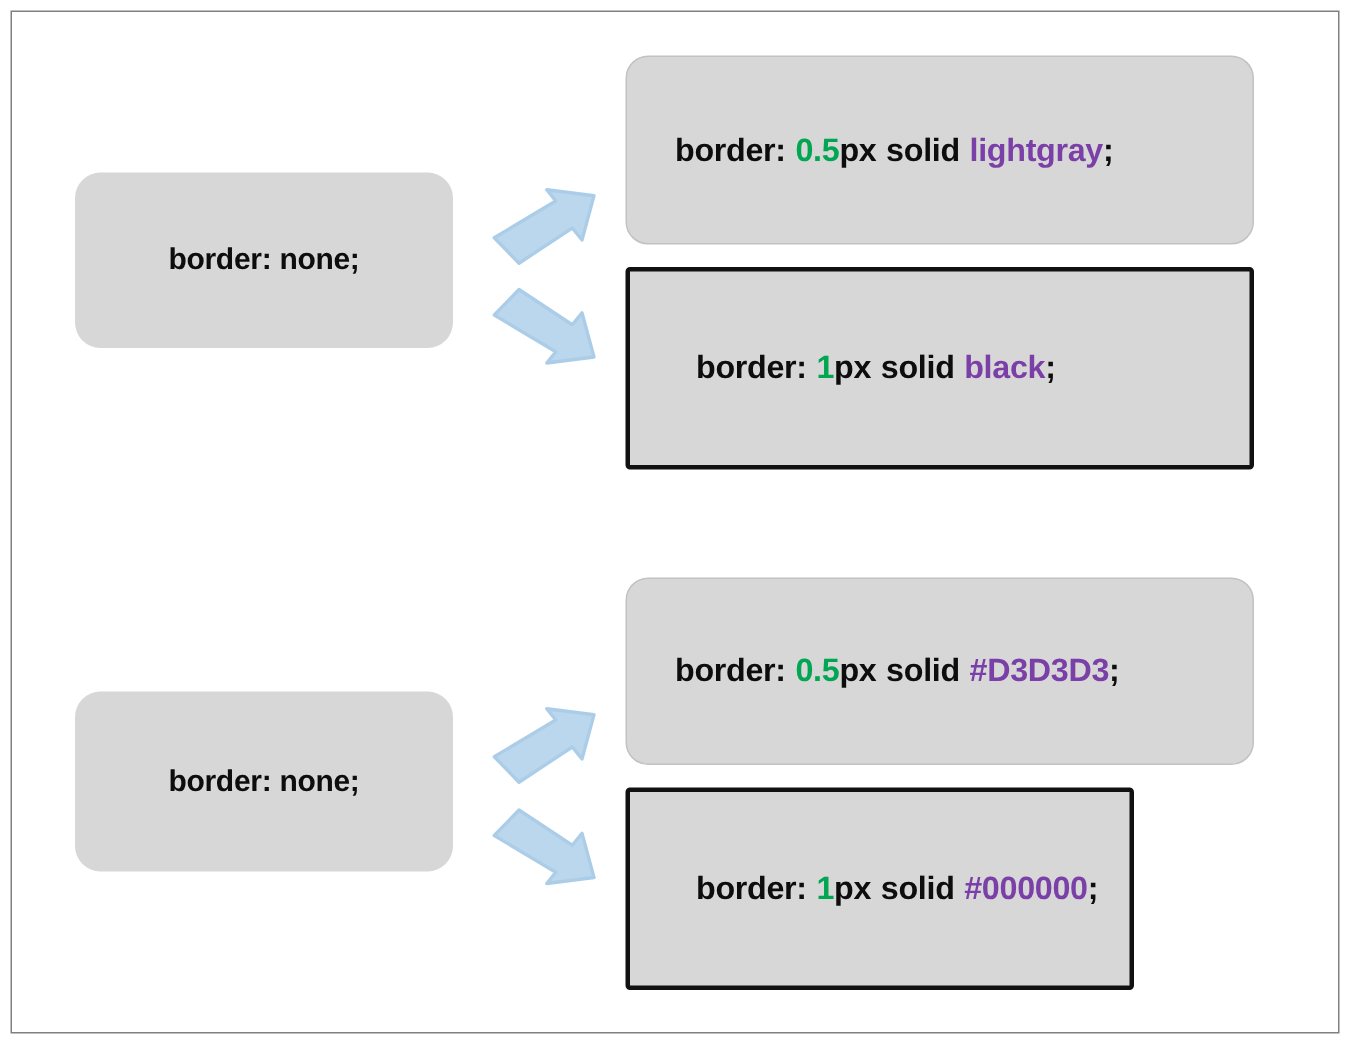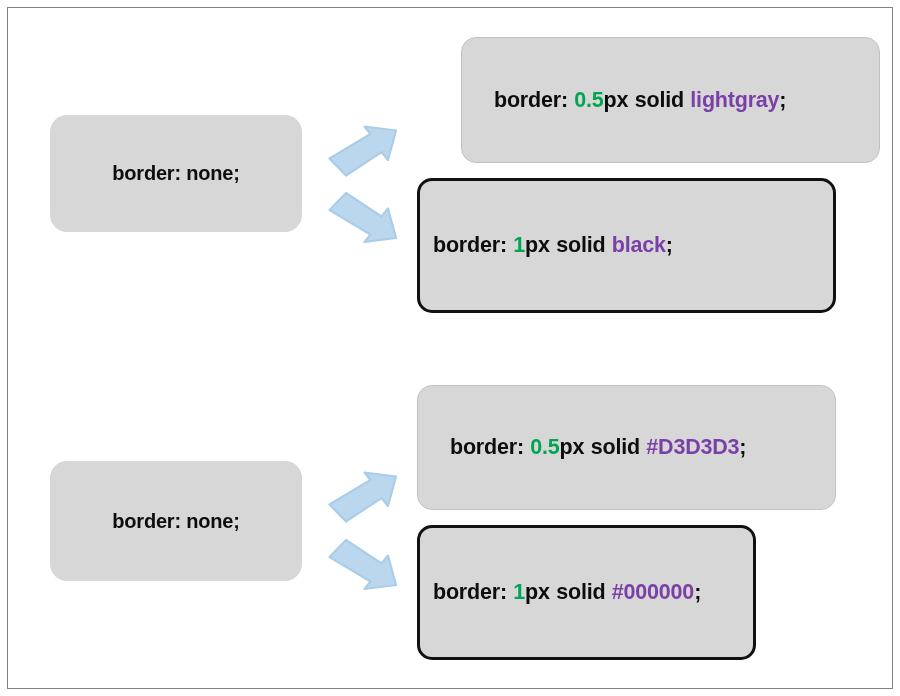--- a/index.html
+++ b/index.html
@@ -58,23 +58,23 @@
   .box--hairline {
     border: 1px solid #c2c2c2;
     padding-left: 32px;
     font-size: 21.5px;
     border-radius: 15px;
   }
 
   
   .box--thick {
     border: 3px solid #111111;
-    padding-left: 13px;
+    padding-left: 44px;
     font-size: 21.5px;
-    border-radius: 15px;
+    border-radius: 3px;
   }
 
   
   .tok-prop   { color: #0d0d0d; }
   .tok-num    { color: #00a651; }
   .tok-unit   { color: #0d0d0d; }
   .tok-style  { color: #0d0d0d; }
   .tok-color  { color: #7b3fa8; }
   .tok-semi   { color: #0d0d0d; }
   .sp { display: inline-block; width: 0.30em; }
@@ -104,21 +104,21 @@
         <path d="M 3.5 34.5 L 44.5 10.0 L 38.5 2.5 L 70.0 6.5 L 62.0 36.0 L 55.5 28.0 L 20.0 51.5 Z" fill="#BBD7EE" stroke="#ABCDE8" stroke-width="2.2" stroke-linejoin="round" stroke-linecap="round"></path>
       </svg>
     </div>
 
     <div class="arrow" style="left:318px; top:180px; width:74px; height:58px;">
       <svg viewBox="0 0 74 58" xmlns="http://www.w3.org/2000/svg" aria-hidden="true">
         <path d="M 3.5 22.0 L 20.0 5.0 L 55.5 28.5 L 62.0 20.5 L 70.0 50.0 L 38.5 54.0 L 44.5 46.5 Z" fill="#BBD7EE" stroke="#ABCDE8" stroke-width="2.2" stroke-linejoin="round" stroke-linecap="round"></path>
       </svg>
     </div>
 
-    <div class="box box--hairline" style="left:409px; top:29px; width:419px; height:126px;margin-left:44px;">
+    <div class="box box--hairline" style="left:409px; top:29px; width:419px; height:126px;">
       <span class="code">
         <span class="tok-prop">border:</span><span class="sp"></span><span class="tok-num">0.5</span><span class="tok-unit">px</span><span class="sp"></span><span class="tok-style">solid</span><span class="sp"></span><span class="tok-color">lightgray</span><span class="tok-semi">;</span>
       </span>
     </div>
 
     <div class="box box--thick" style="left:409px; top:170px; width:419px; height:135px;">
       <span class="code">
         <span class="tok-prop">border:</span><span class="sp"></span><span class="tok-num">1</span><span class="tok-unit">px</span><span class="sp"></span><span class="tok-style">solid</span><span class="sp"></span><span class="tok-color">black</span><span class="tok-semi">;</span>
       </span>
     </div>

